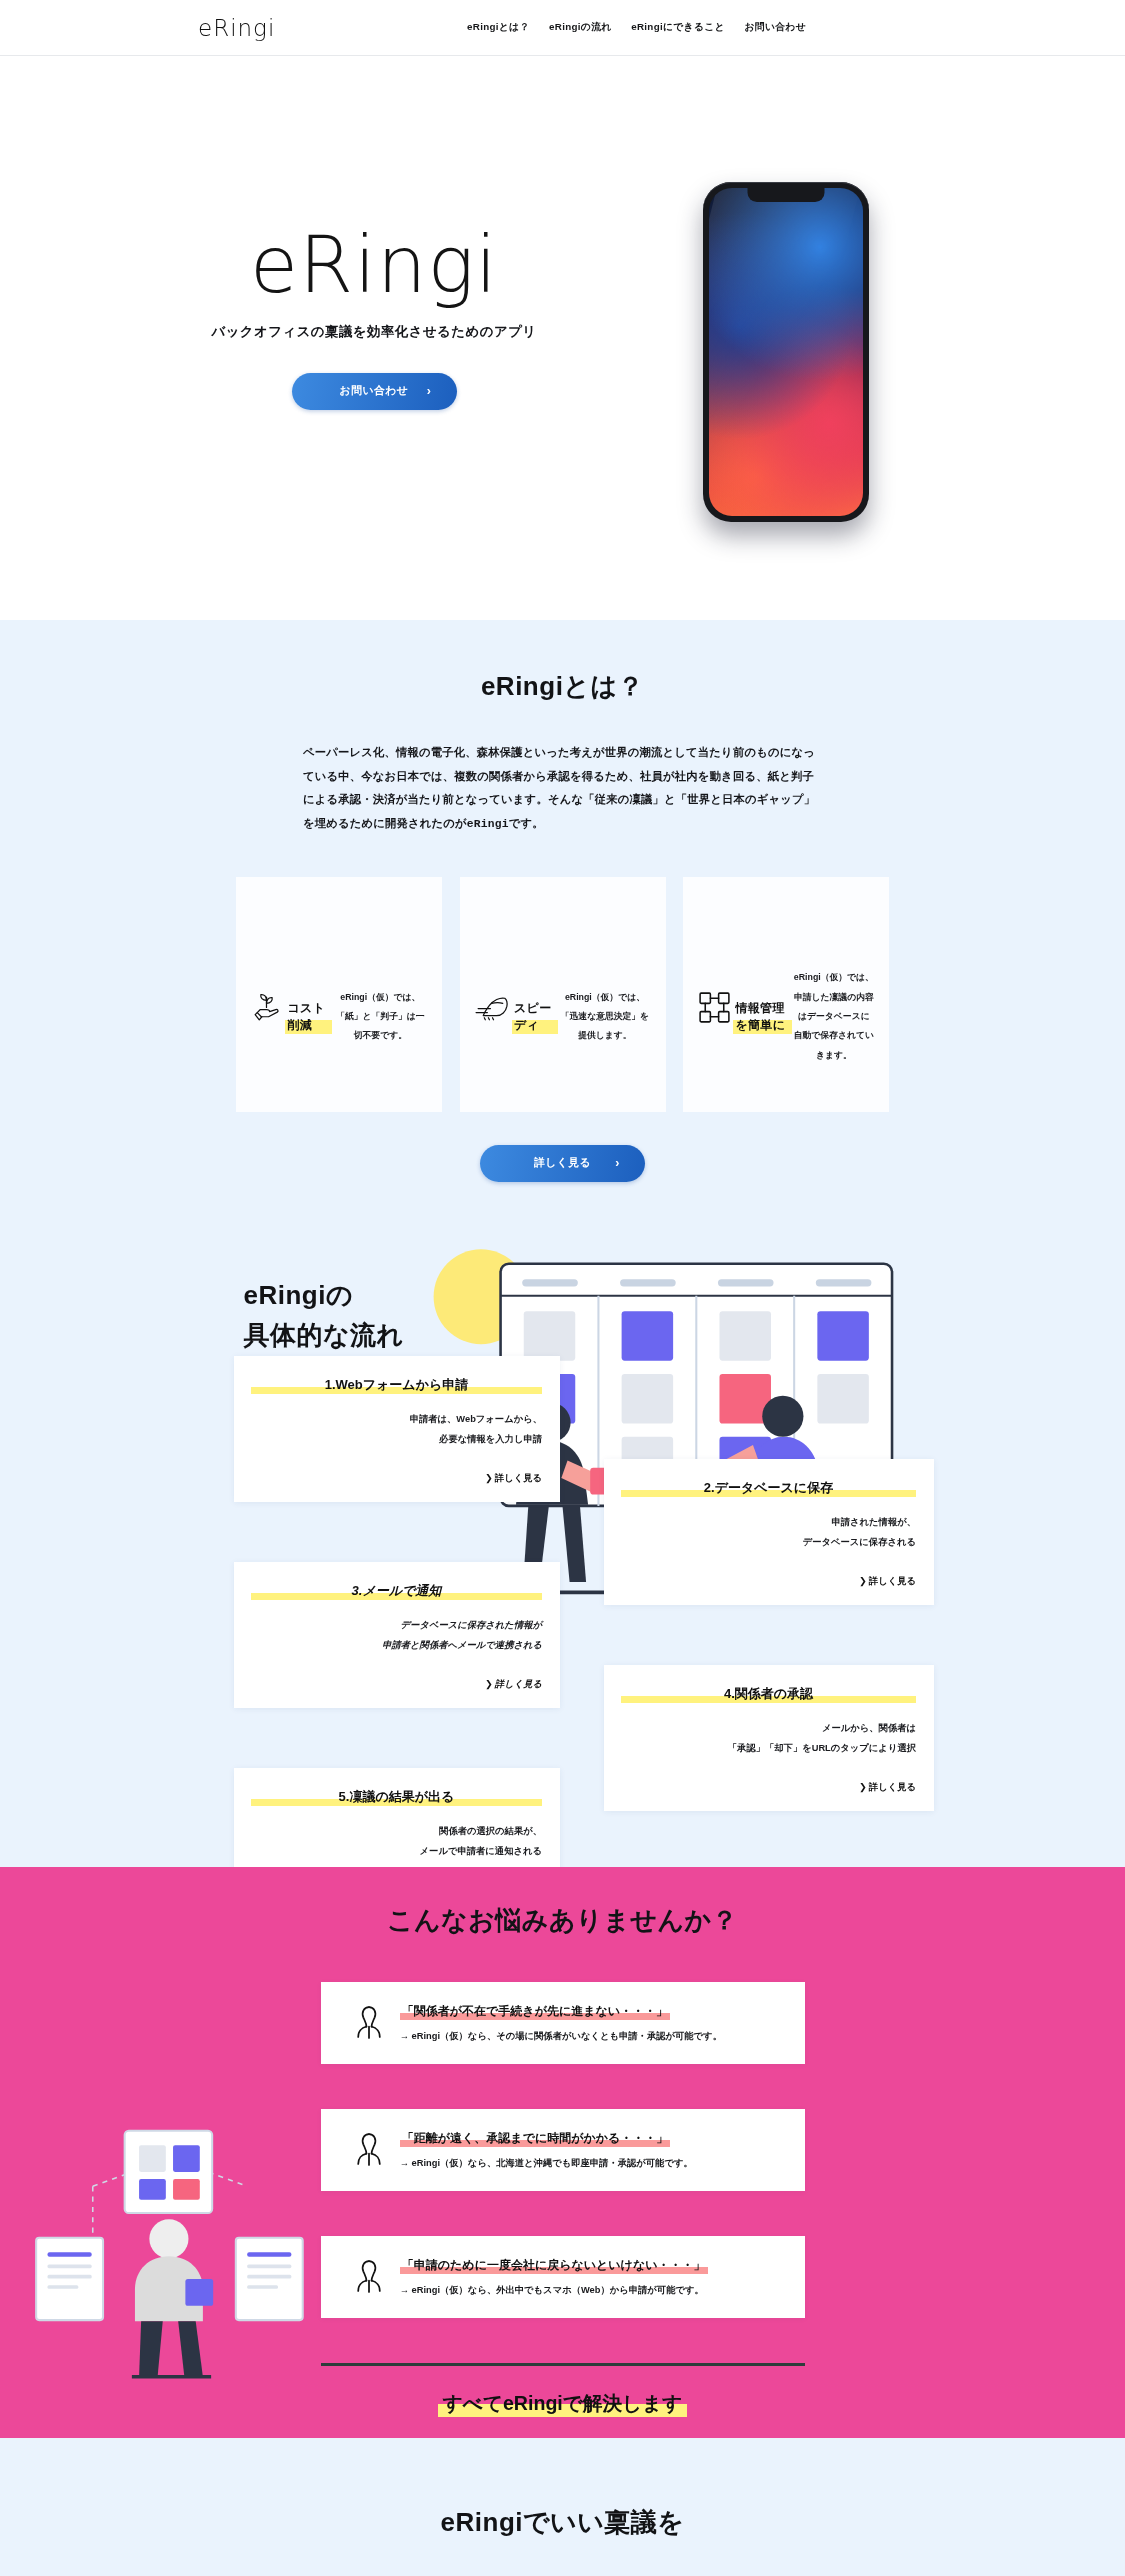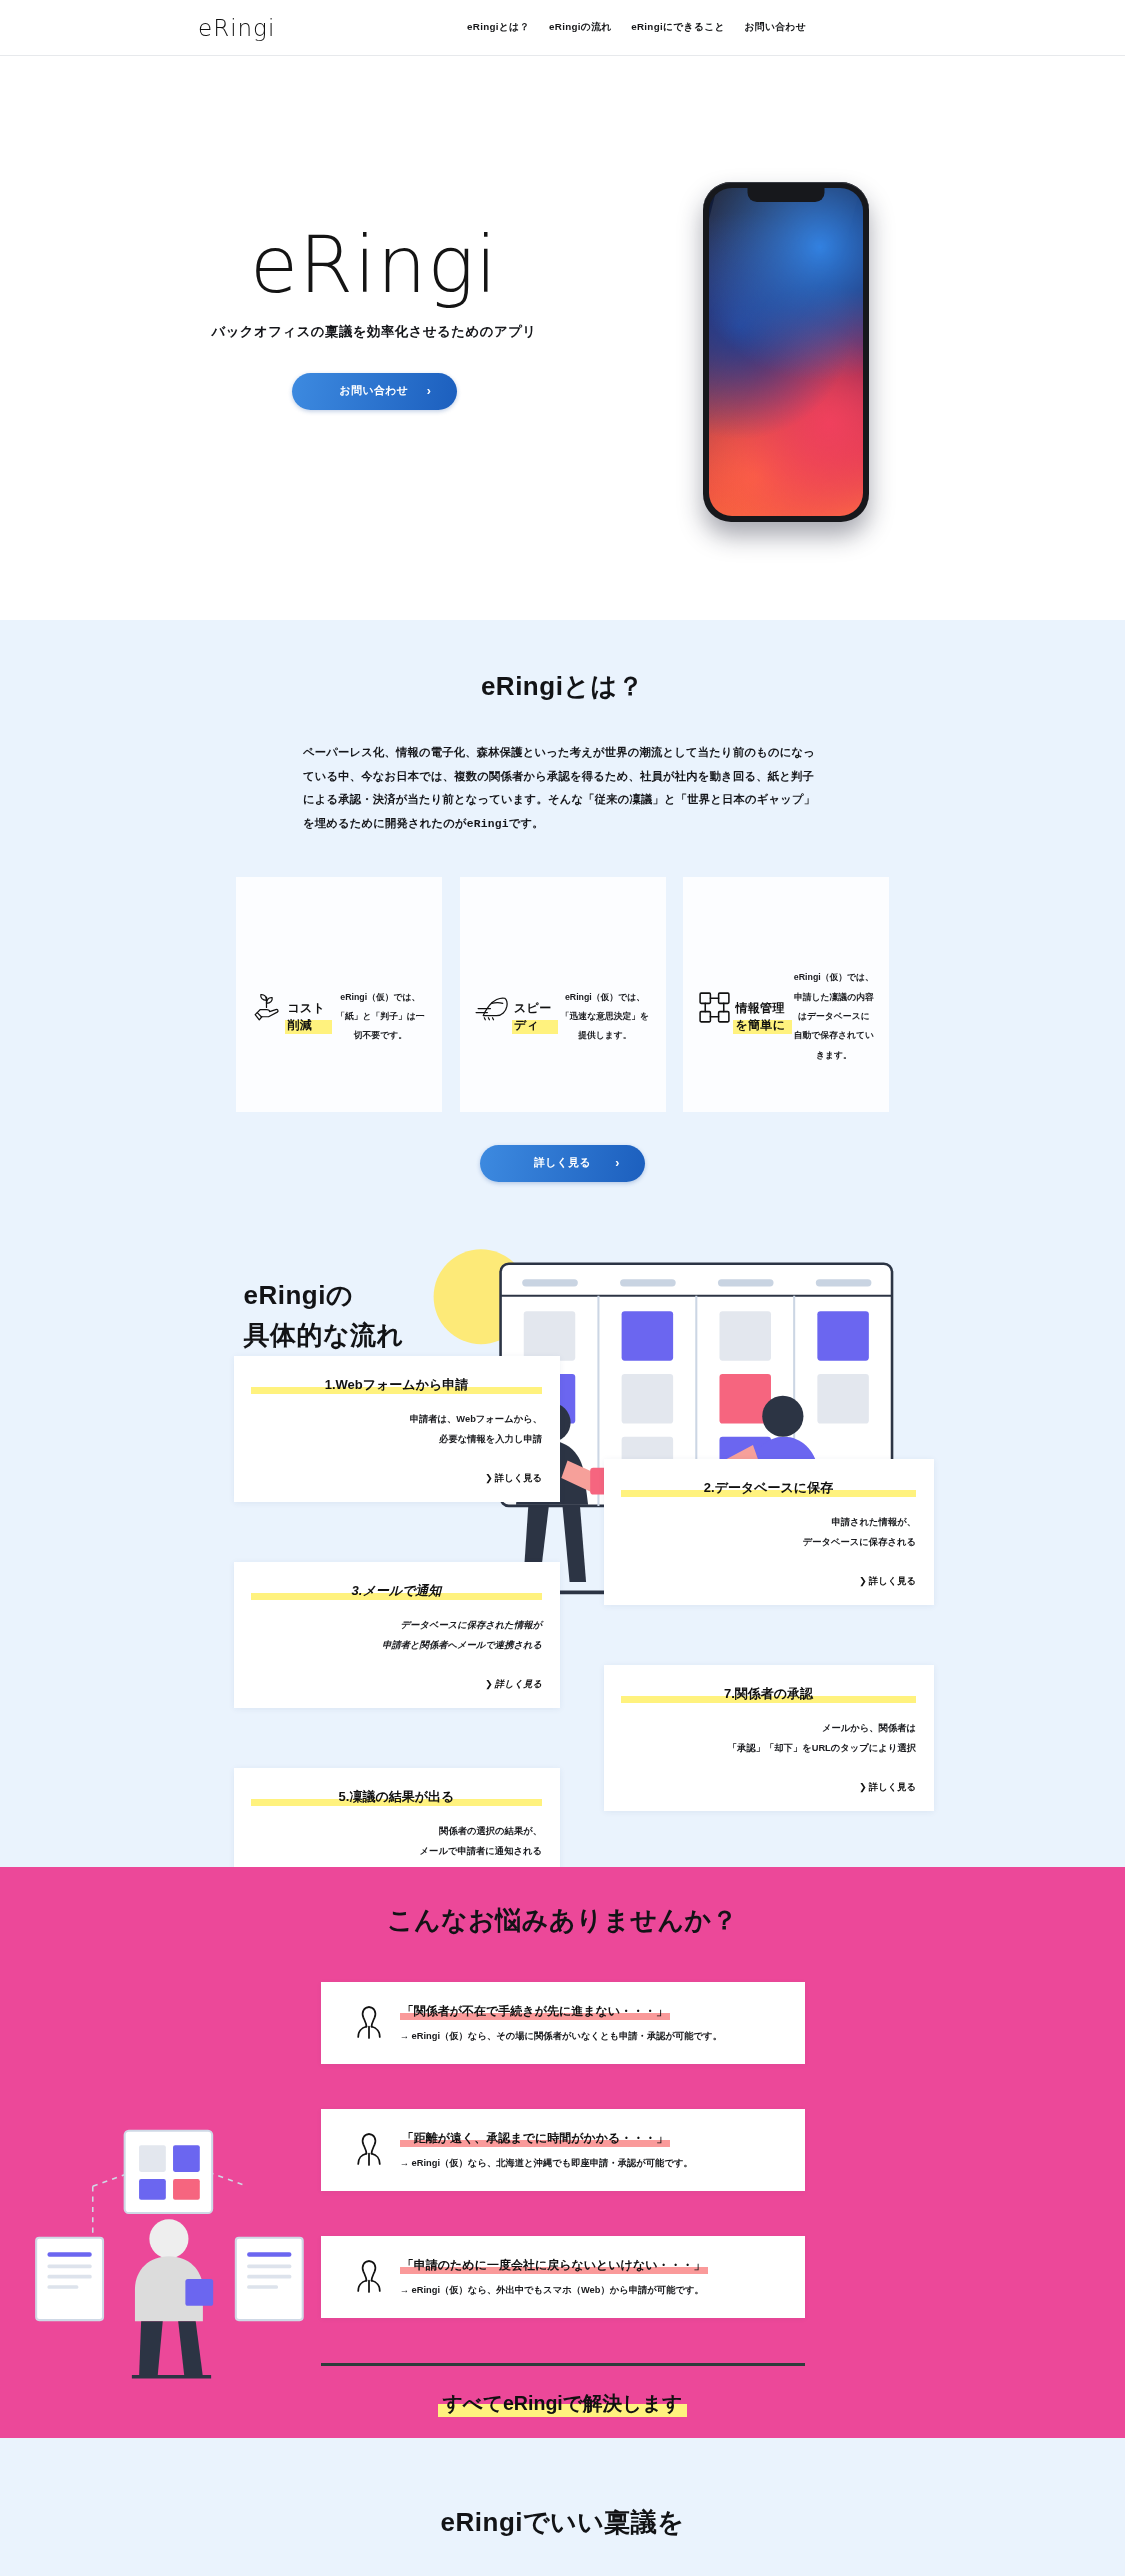--- a/index.html
+++ b/index.html
@@ -345,21 +345,21 @@
         <div class="fc-body">
           <div>データベースに保存された情報が</div>
           <div>申請者と関係者へメールで連携される</div>
         </div>
         <div class="fc-more">
           <span class="chev">❯</span><span>詳しく見る</span>
         </div>
       </div>
 
       <div class="flow-card right" id="flow-card-4">
-        <span class="fc-title">7.関係者の承認</span>
+        <span class="fc-title">4.関係者の承認</span>
         <div class="fc-body">
           <div>メールから、関係者は</div>
           <div>「承認」「却下」をURLのタップにより選択</div>
         </div>
         <div class="fc-more">
           <span class="chev">❯</span><span>詳しく見る</span>
         </div>
       </div>
 
       <div class="flow-card left" id="flow-card-5">

